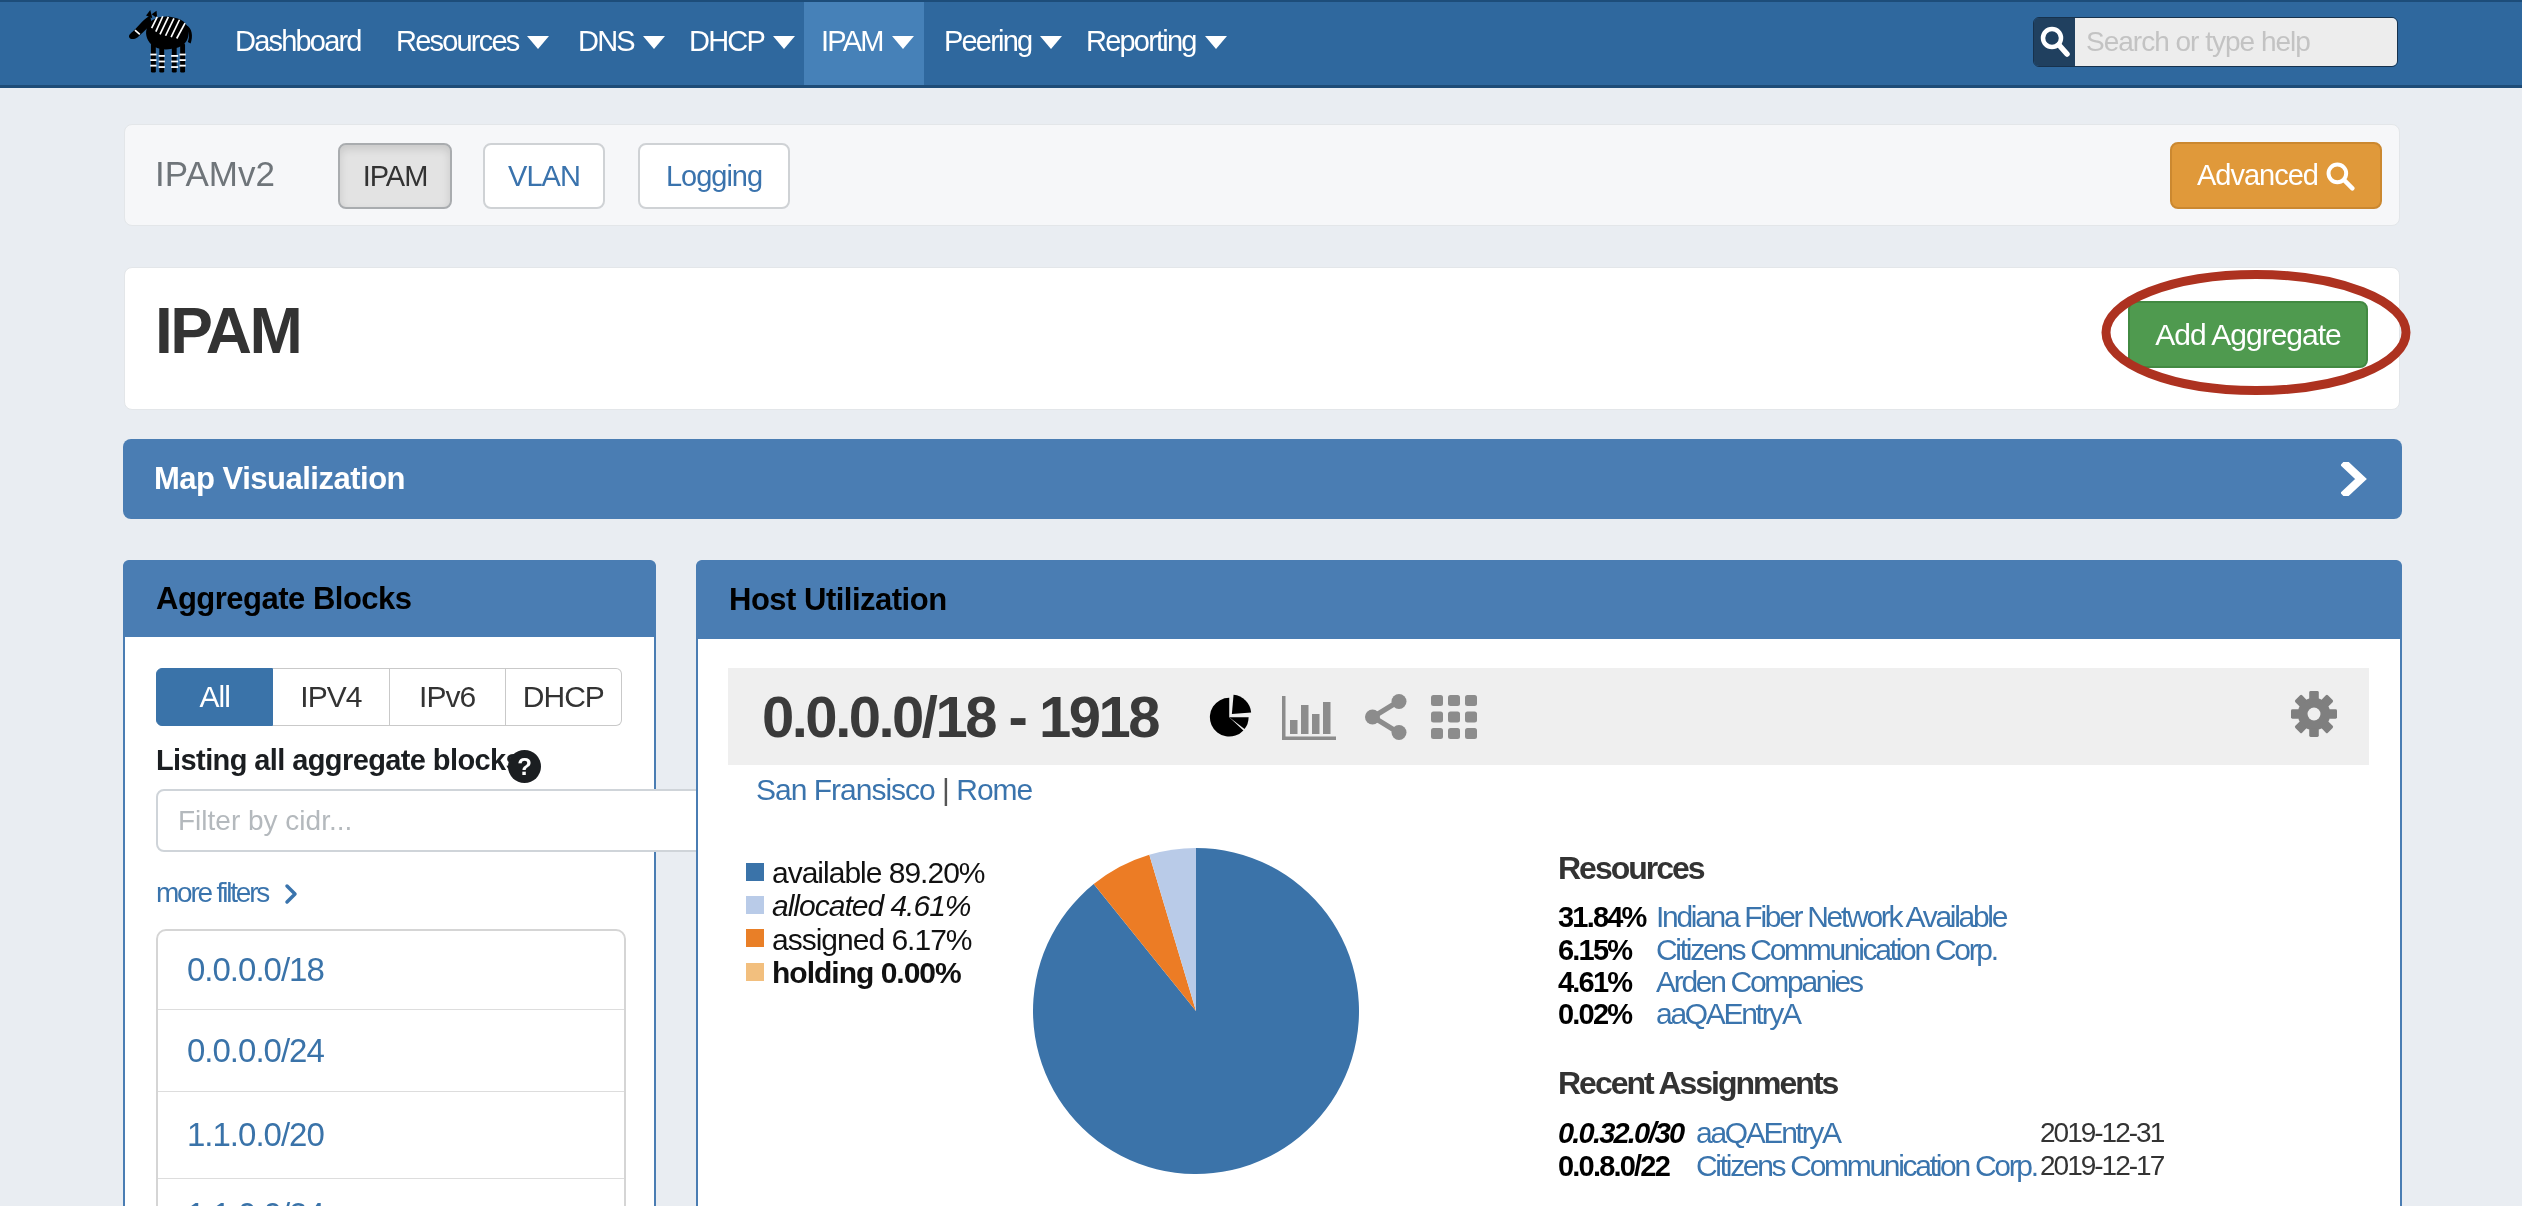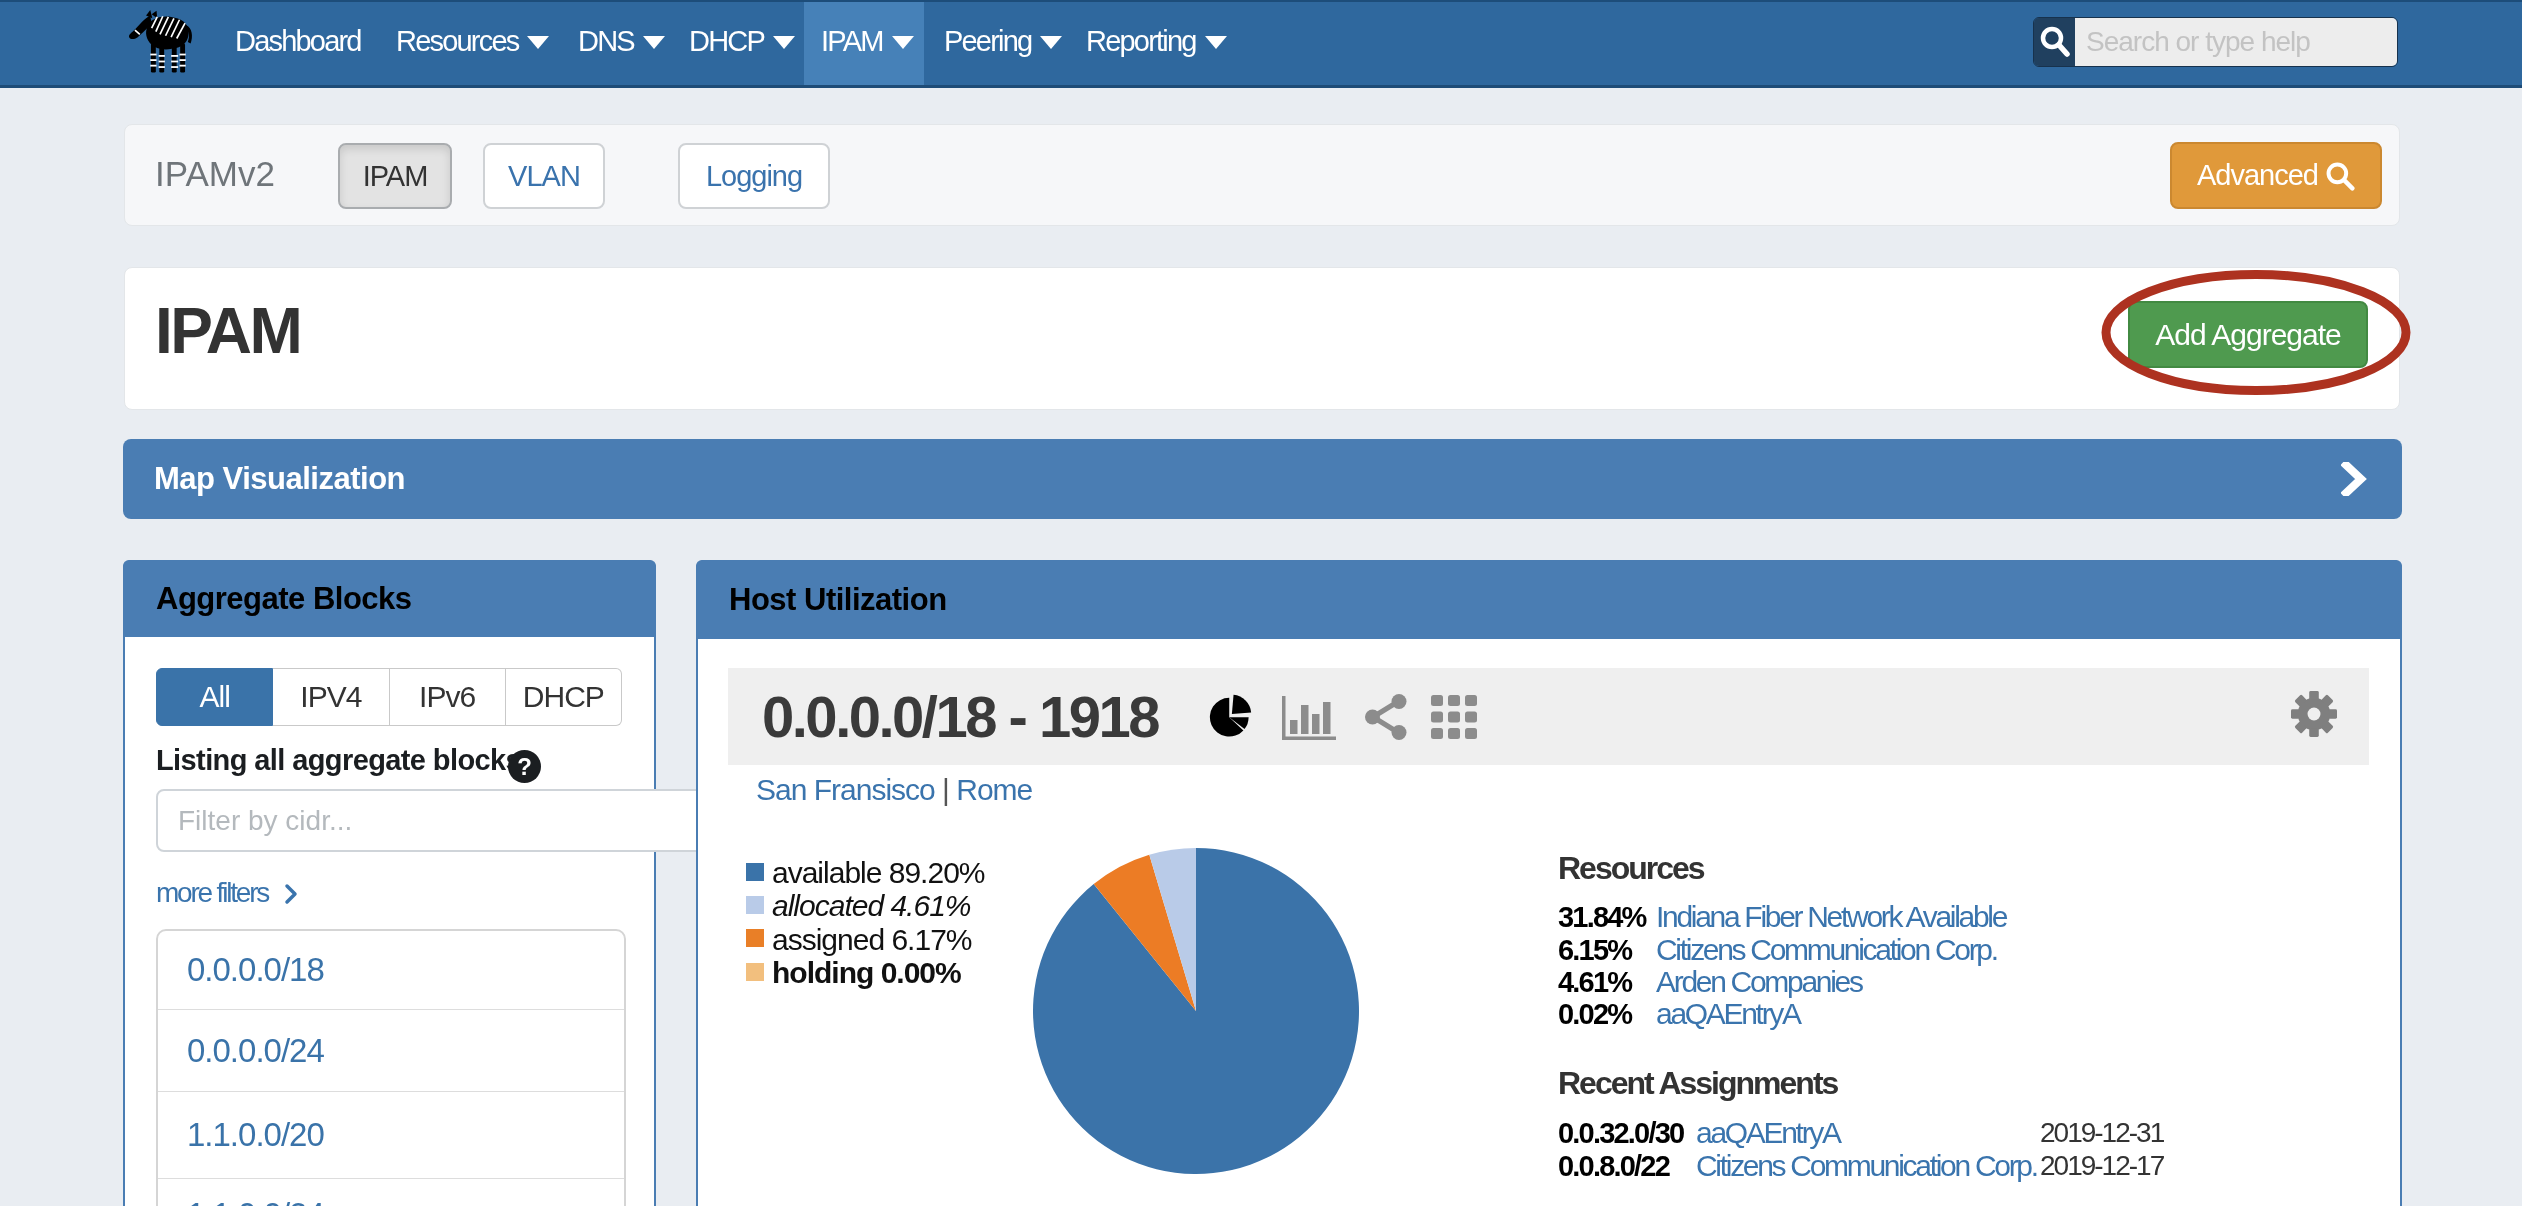--- a/index.html
+++ b/index.html
@@ -22,21 +22,21 @@
   #search .icon { width:41px; height:100%; background:#20405f; flex:none; display:flex; align-items:center; justify-content:center; }
   #search .field { flex:1; background:#ededed; color:#c3c3c3; font-size:28px; letter-spacing:-1px; line-height:48px; padding-left:11px; }
 
   
   #s2 { left:124px; top:124px; width:2276px; height:102px; background:#f6f7f9; border:1px solid #e3e6e9; border-radius:8px; }
   #ipamv2 { left:155px; top:124px; height:102px; line-height:100px; font-size:35px; color:#6f757a; }
   .btn { position:absolute; border-radius:8px; font-size:29px; letter-spacing:-1px; display:flex; align-items:center; justify-content:center; }
   #b-ipam { left:338px; top:143px; width:114px; height:66px; background:#e3e3e3; border:2px solid #a9acaf; color:#333;
             box-shadow:inset 0 4px 8px rgba(0,0,0,.12); }
   #b-vlan { left:483px; top:143px; width:122px; height:66px; background:#fff; border:2px solid #cfd2d5; color:#3a73ad; }
-  #b-log  { left:638px; top:143px; width:152px; height:66px; background:#fff; border:2px solid #cfd2d5; color:#3a73ad;margin-left:40px; }
+  #b-log  { left:638px; top:143px; width:152px; height:66px; background:#fff; border:2px solid #cfd2d5; color:#3a73ad; }
   #b-adv  { left:2170px; top:142px; width:212px; height:67px; background:#e0993a; border:2px solid #cb8830; color:#fff; }
 
   
   #p-ipam { left:124px; top:267px; width:2276px; height:143px; background:#fff; border:1px solid #e3e6e9; border-radius:8px; }
   #h-ipam { left:155px; top:267px; height:128px; line-height:128px; font-size:64px; letter-spacing:-2.5px; font-weight:bold; color:#333; }
   #b-add { left:2128px; top:301px; width:240px; height:67px; background:#4f9a4f; border:2px solid #428a42; color:#fff; font-size:30px; }
 
   
   #map { left:123px; top:439px; width:2279px; height:80px; background:#4a7db3; border-radius:8px; }
   #map .t { position:absolute; left:31px; top:0; height:80px; line-height:80px; color:#fff; font-size:31px; font-weight:bold; letter-spacing:-0.5px; }
@@ -272,18 +272,18 @@
 <span class="pct" style="top:900px;">31.84%</span>
 <span class="rlink" style="left:1656px; top:900px;">Indiana Fiber Network Available</span>
 <span class="pct" style="top:933px;">6.15%</span>
 <span class="rlink" style="left:1656px; top:933px;">Citizens Communication Corp.</span>
 <span class="pct" style="top:965px;">4.61%</span>
 <span class="rlink" style="left:1656px; top:965px;">Arden Companies</span>
 <span class="pct" style="top:997px;">0.02%</span>
 <span class="rlink" style="left:1656px; top:997px;">aaQAEntryA</span>
 
 <span class="rh" style="top:1066px;">Recent Assignments</span>
-<span class="pct" style="top:1116px;">0.0.32.0/30</span>
+<span class="pct" style="top:1116px;font-style:italic;">0.0.32.0/30</span>
 <span class="rlink" style="left:1696px; top:1116px;">aaQAEntryA</span>
 <span class="rdate" style="top:1116px;">2019-12-31</span>
 <span class="pct" style="top:1149px;">0.0.8.0/22</span>
 <span class="rlink" style="left:1696px; top:1149px;">Citizens Communication Corp.</span>
 <span class="rdate" style="top:1149px;">2019-12-17</span>
 
 </body></html>

